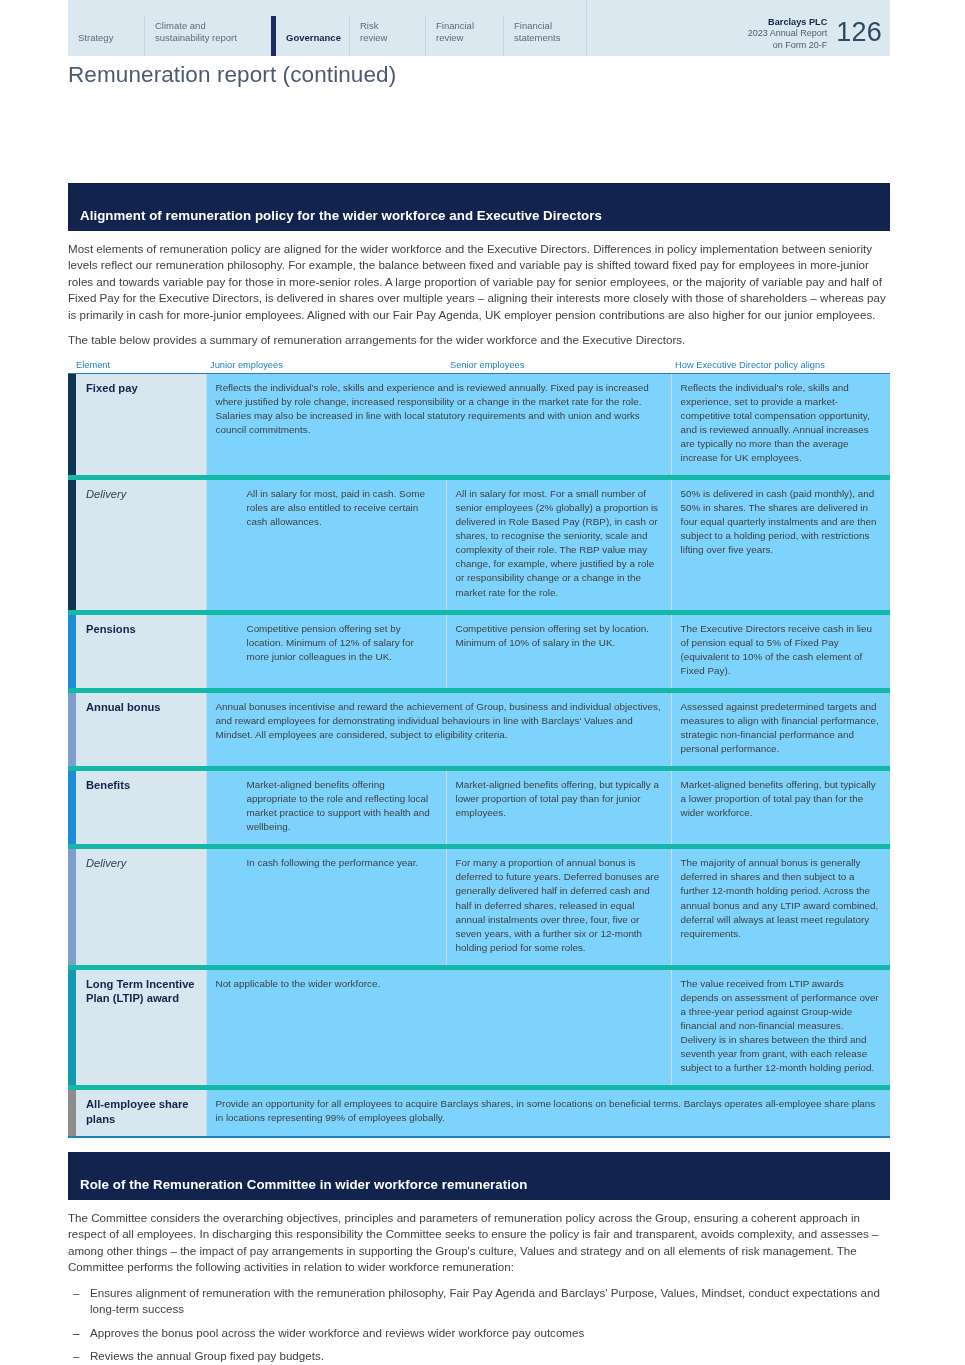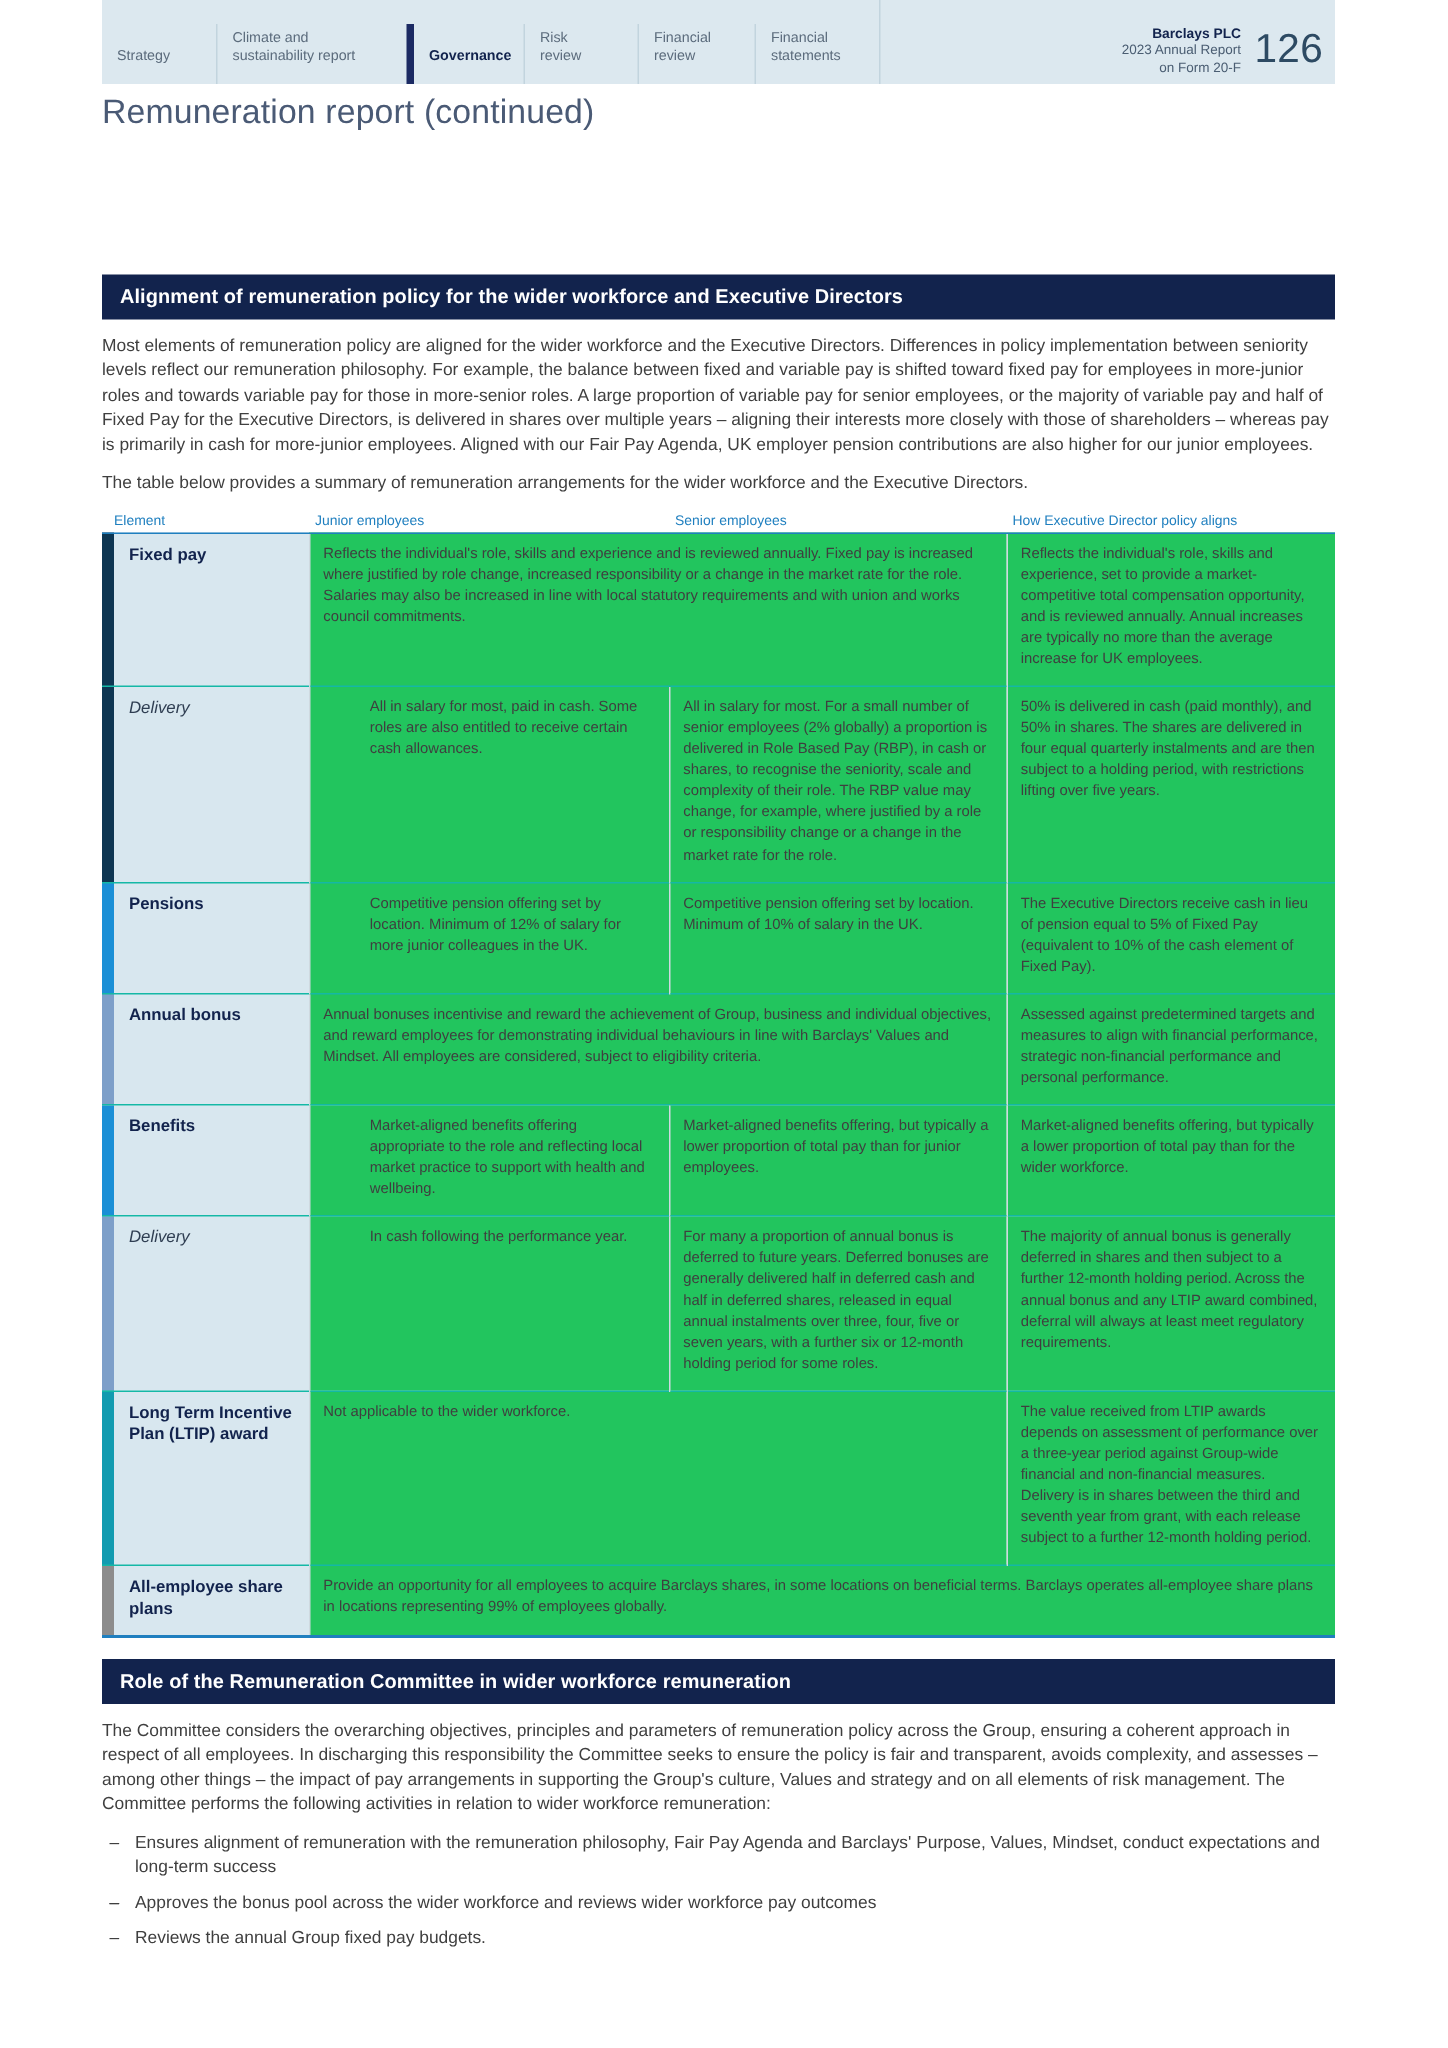--- a/index.html
+++ b/index.html
@@ -86,21 +86,21 @@
   .content {
     position: absolute;
     left: 68px; top: 183px; width: 822px;
   }
 
   .band {
     background: #12234d;
     color: #ffffff;
     font-size: 13.3px;
     font-weight: bold;
-    padding: 7px 12px 8px 12px;
+    padding: 25px 12px 8px 12px;
     letter-spacing: 0.05px;
   }
 
   .para {
     font-size: 11.6px;
     line-height: 1.42;
     color: #3f3f3f;
     margin: 10px 0 0 0;
     text-align: left;
   }
@@ -136,29 +136,29 @@
     line-height: 1.28;
   }
   td.el.delivery { font-weight: normal; font-style: italic; color: #2f3e52; }
   td.c {
     vertical-align: top;
     font-size: 9.9px;
     line-height: 1.42;
     color: #3f3f3f;
     padding: 7px 9px 10px 9px;
     border-left: 1px solid #cfd9e0;
-    background: #22c55e;
+    background: #7dd3fc;
   }
   td.junior { width: 240px; padding-left: 40px; }
   td.senior { width: 225px; }
   td.exec   { width: 219px; }
   td.span2  { width: 465px; }
   td.span3  { width: 684px; }
 
-  tr.rowline > td { border-top: 1px solid #14b8a6; }
+  tr.rowline > td { border-top: 5px solid #14b8a6; }
   tr.first > td { border-top: none; }
 
   .tbl-bottom {
     width: 822px;
     height: 2px;
     background: #1f7fbf;
   }
 
   
   ul.dashes {

